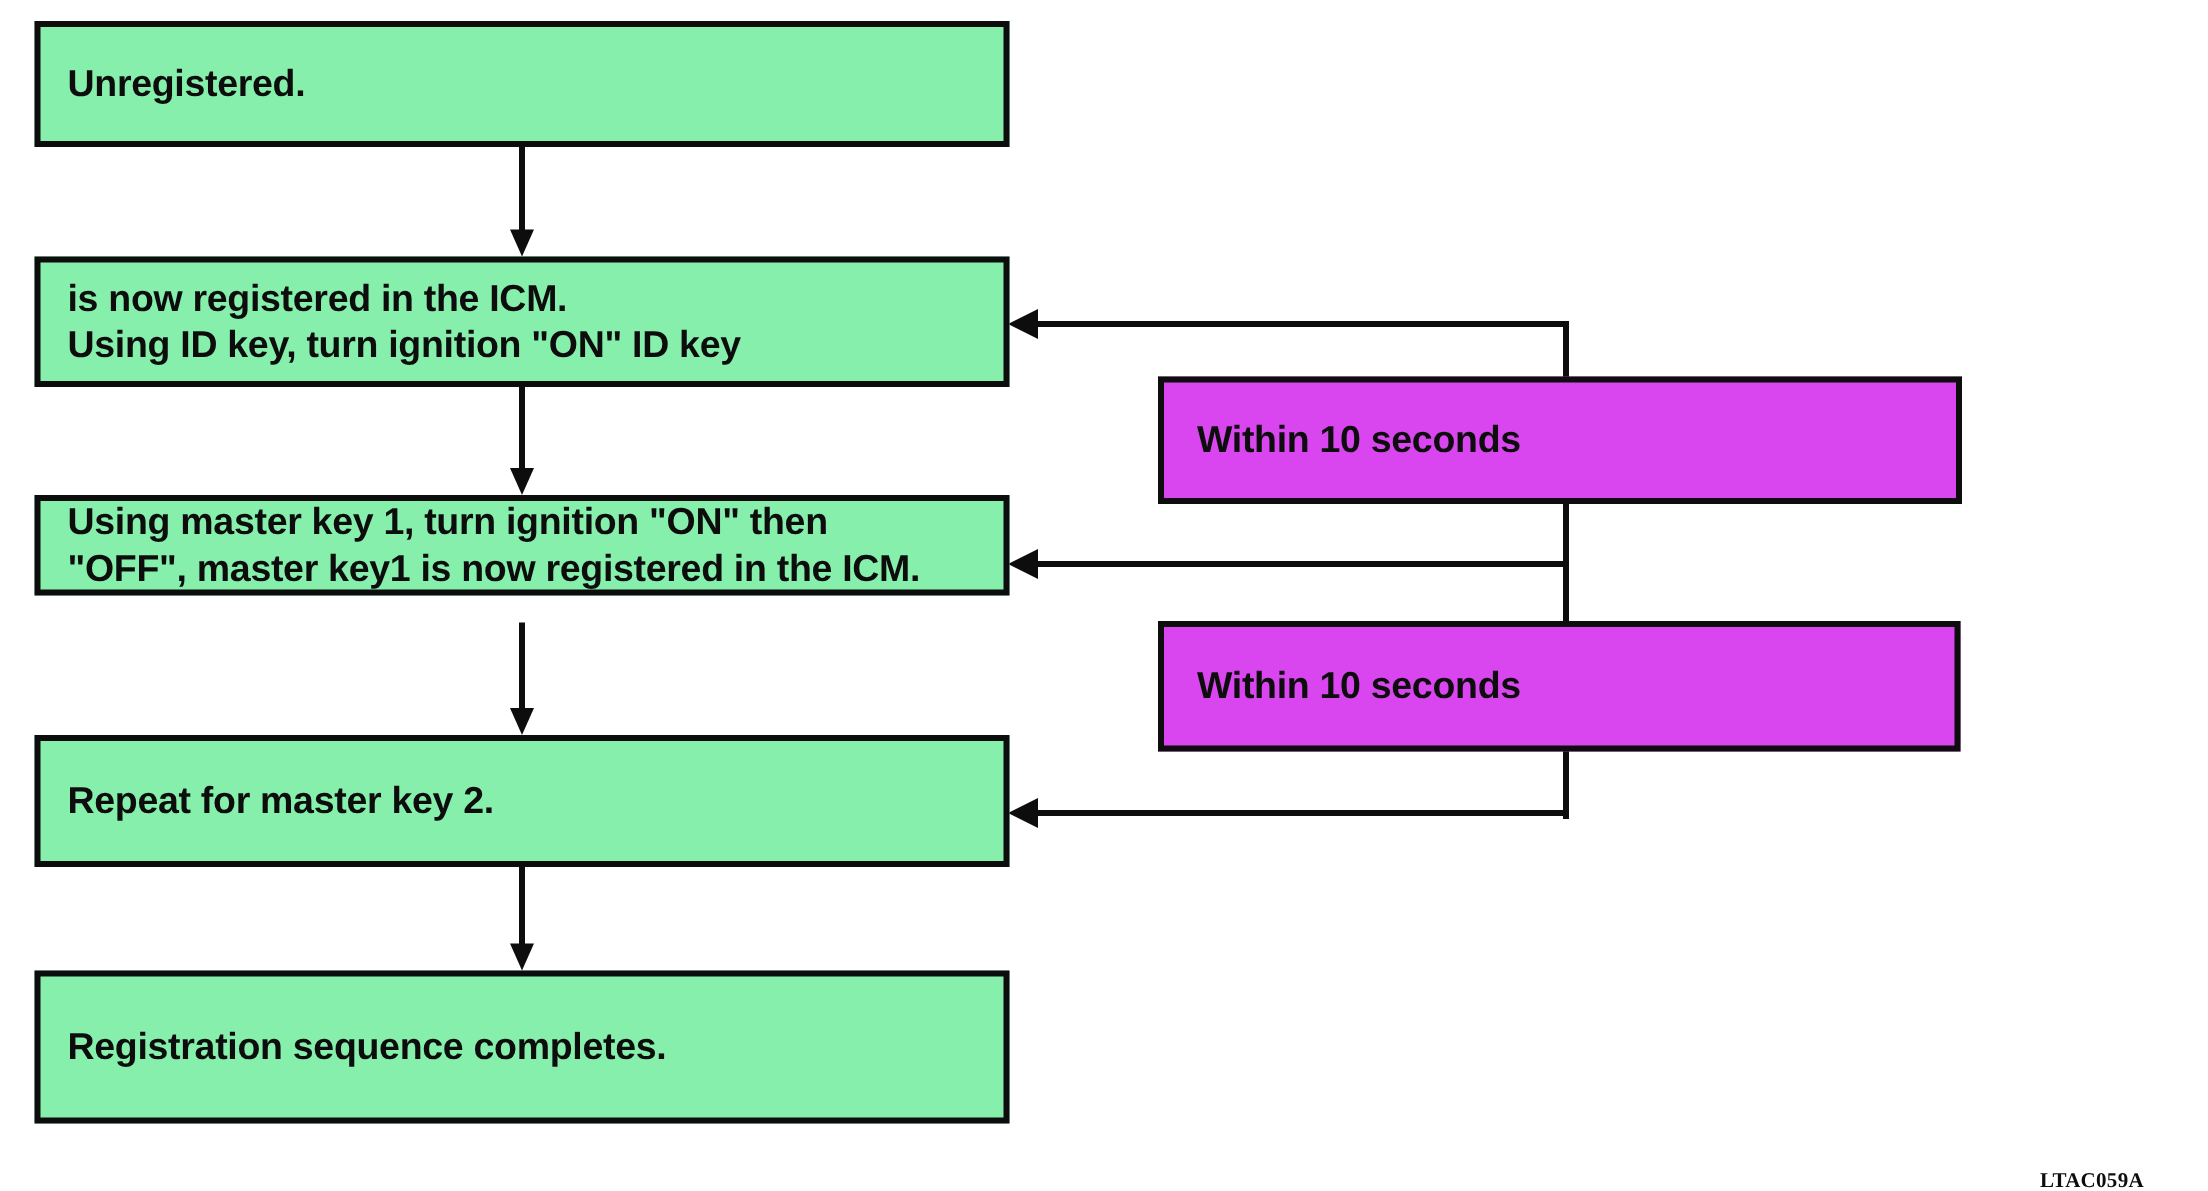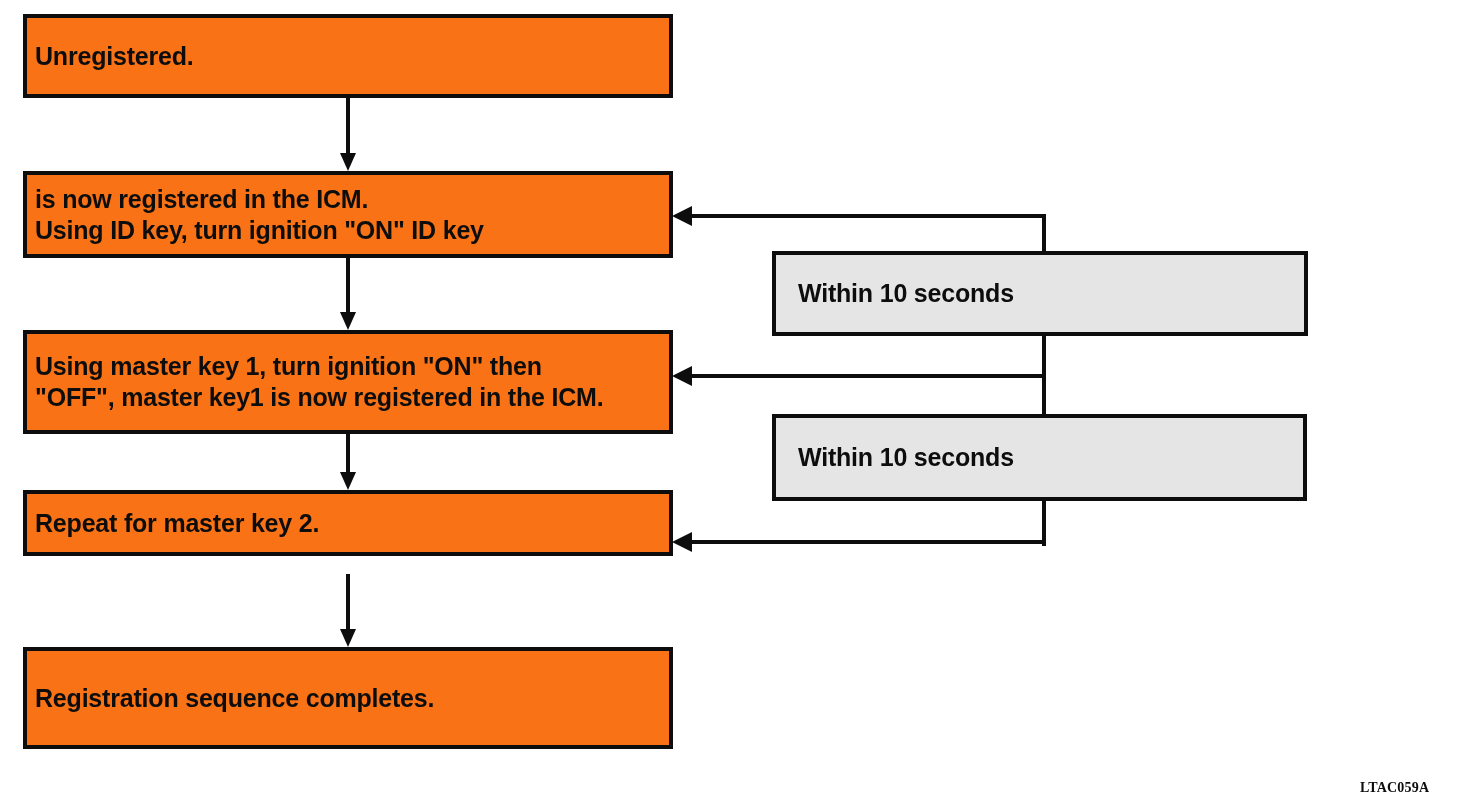--- a/index.html
+++ b/index.html
@@ -3,36 +3,36 @@
 <meta charset="utf-8">
 <style>
   html,body{margin:0;padding:0;background:#ffffff;}
   .stage{
     position:relative;width:1472px;height:794px;background:#ffffff;overflow:hidden;
     font-family:"Liberation Sans","DejaVu Sans",sans-serif;color:#0d0d0d;
   }
   
   .fbox{
     position:absolute;left:23px;width:650px;box-sizing:border-box;
-    border:4px solid #0d0d0d;background:#f97316;
+    border:4px solid #0d0d0d;background:#86efac;
     display:flex;flex-direction:column;justify-content:center;
-    padding-left:8px;padding-right:8px;z-index:3;
+    padding-left:18px;padding-right:8px;z-index:3;
   }
   .fbox .line{
     font-size:25px;line-height:31px;font-weight:600;letter-spacing:-0.2px;white-space:nowrap;
   }
   #box-unregistered{top:14px;height:84px;}
   #box-idkey      {top:171px;height:87px;}
-  #box-master1    {top:330px;height:104px;}
-  #box-master2    {top:490px;height:66px;}
+  #box-master1    {top:330px;height:67px;}
+  #box-master2    {top:490px;height:88px;}
   #box-complete   {top:647px;height:102px;}
   
   .tbox{
     position:absolute;left:772px;box-sizing:border-box;
-    border:4px solid #0d0d0d;background:#e5e5e5;z-index:2;
+    border:4px solid #0d0d0d;background:#d946ef;z-index:2;
     display:flex;align-items:center;padding-left:22px;
   }
   #timing-1{top:251px;width:536px;height:85px;}
   #timing-2{top:414px;width:535px;height:87px;}
   .tbox .line{font-size:25px;font-weight:600;letter-spacing:-0.2px;white-space:nowrap;}
   
   .vline,.hline{position:absolute;background:#0d0d0d;z-index:1;}
   .vline{width:4px;}
   .hline{height:4px;}
   .head-down{

